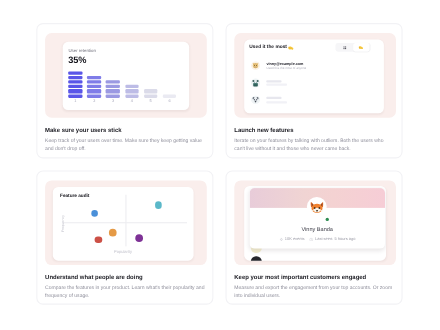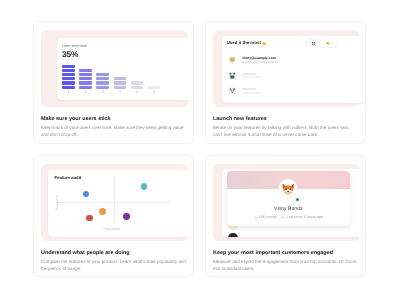--- a/index.html
+++ b/index.html
@@ -46,21 +46,21 @@
   .r1{top:51.4px;left:6.7px;width:9.5px;height:9.5px;background:#f4efd2;}
   .r2{top:64.3px;left:6.9px;width:9.5px;height:9.5px;background:#26262c;}
   .p4-card{position:absolute;left:5.2px;top:2px;width:123.2px;height:55.2px;background:#fff;border-radius:4.5px;box-shadow:0 1.4px 4px rgba(40,20,25,0.10);overflow:hidden;}
   .p4-band{position:absolute;left:0;top:0;right:0;height:17.7px;background:linear-gradient(90deg,#e8ccd9 0%,#f0d4d3 40%,#f4d2d2 62%,#f6cdd6 100%);}
   .p4-av{position:absolute;left:52.3px;top:8px;width:18.2px;height:18.2px;border-radius:50%;background:#fff;display:flex;align-items:center;justify-content:center;box-sizing:border-box;}
   .p4-status{position:absolute;left:68.9px;top:26.6px;width:3.5px;height:3.5px;border-radius:50%;background:#2d8c51;}
   .p4-name{position:absolute;left:0;right:0;top:35.8px;text-align:center;font-size:5.05px;color:#3b3b46;line-height:1;}
   .p4-stats{position:absolute;left:0;right:0;top:44.6px;display:flex;align-items:center;justify-content:center;gap:4.3px;font-size:3.62px;color:#9b9ba6;line-height:1;}
   .p4-stat{display:flex;align-items:center;gap:1.5px;}
 
-  .inner{position:absolute;background:#fff;border-radius:5px;padding-left:44px;}
+  .inner{position:absolute;background:#fff;border-radius:5px;}
   .body{position:absolute;left:7px;right:7px;top:95.3px;}
   .title{font-size:5.4px;font-weight:700;color:#1a1a21;letter-spacing:0.01px;line-height:1;}
   .desc{font-size:4.6px;color:#8f8f9b;line-height:7.0px;margin-top:0.8px;}
 </style>
 </head>
 <body>
 
 <div class="grid">
   <div class="card">
     <div class="visual v1">

